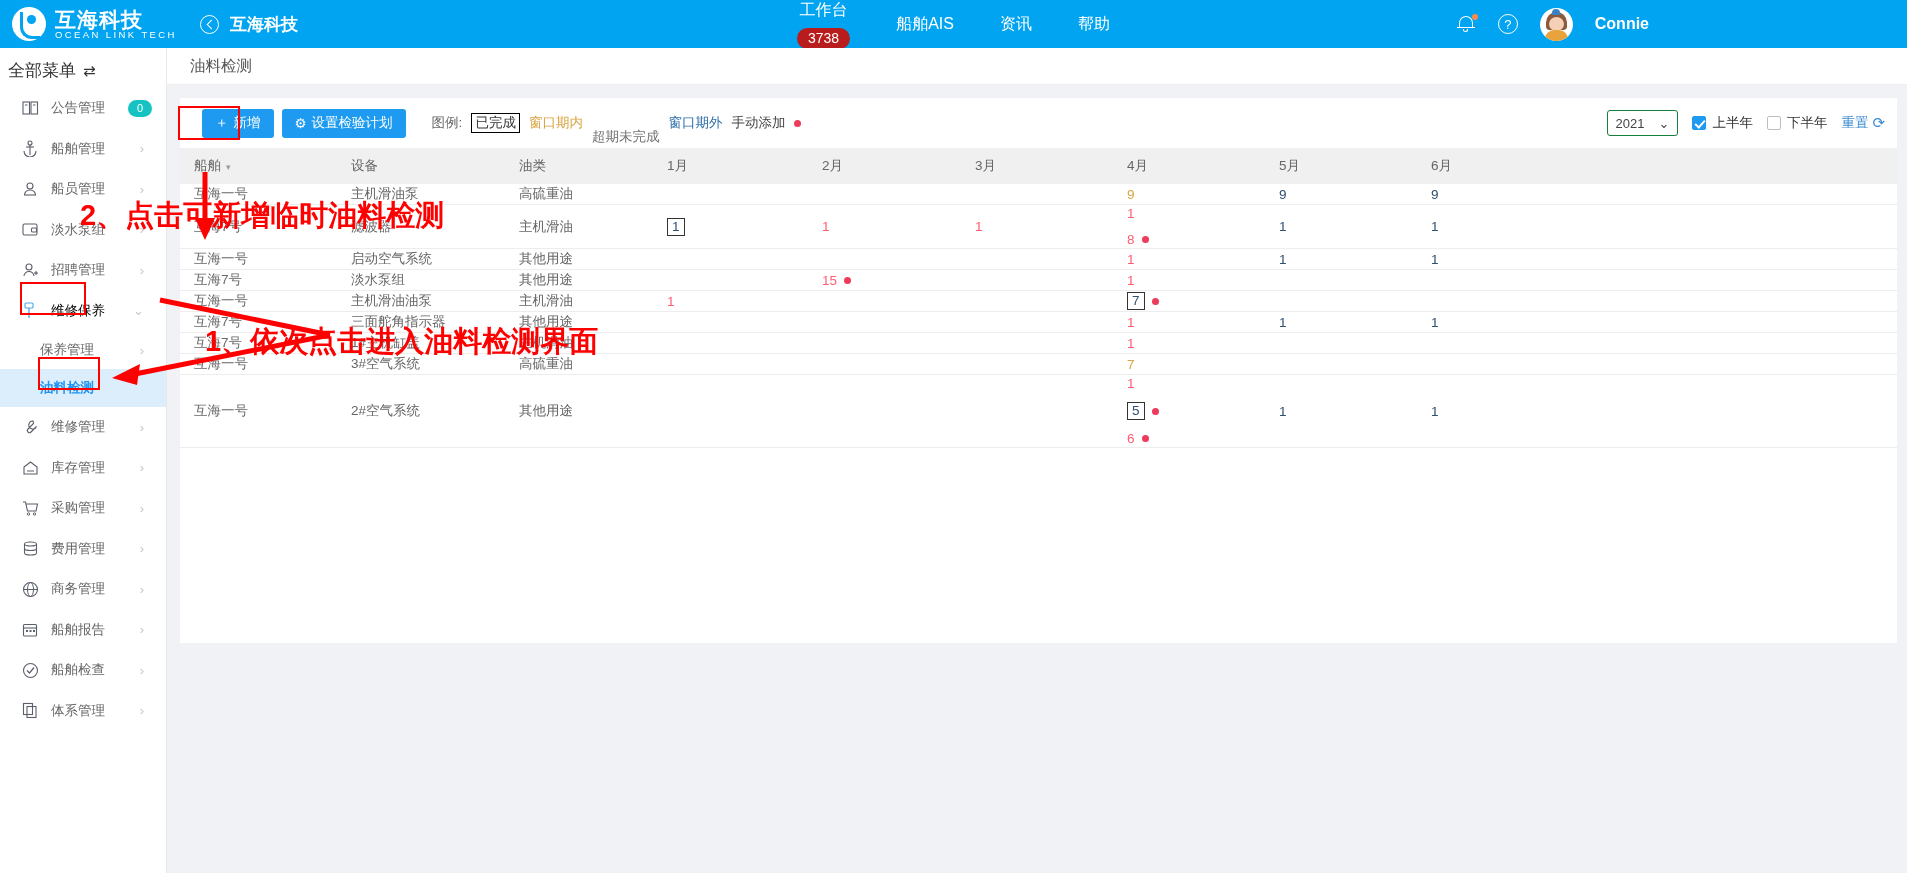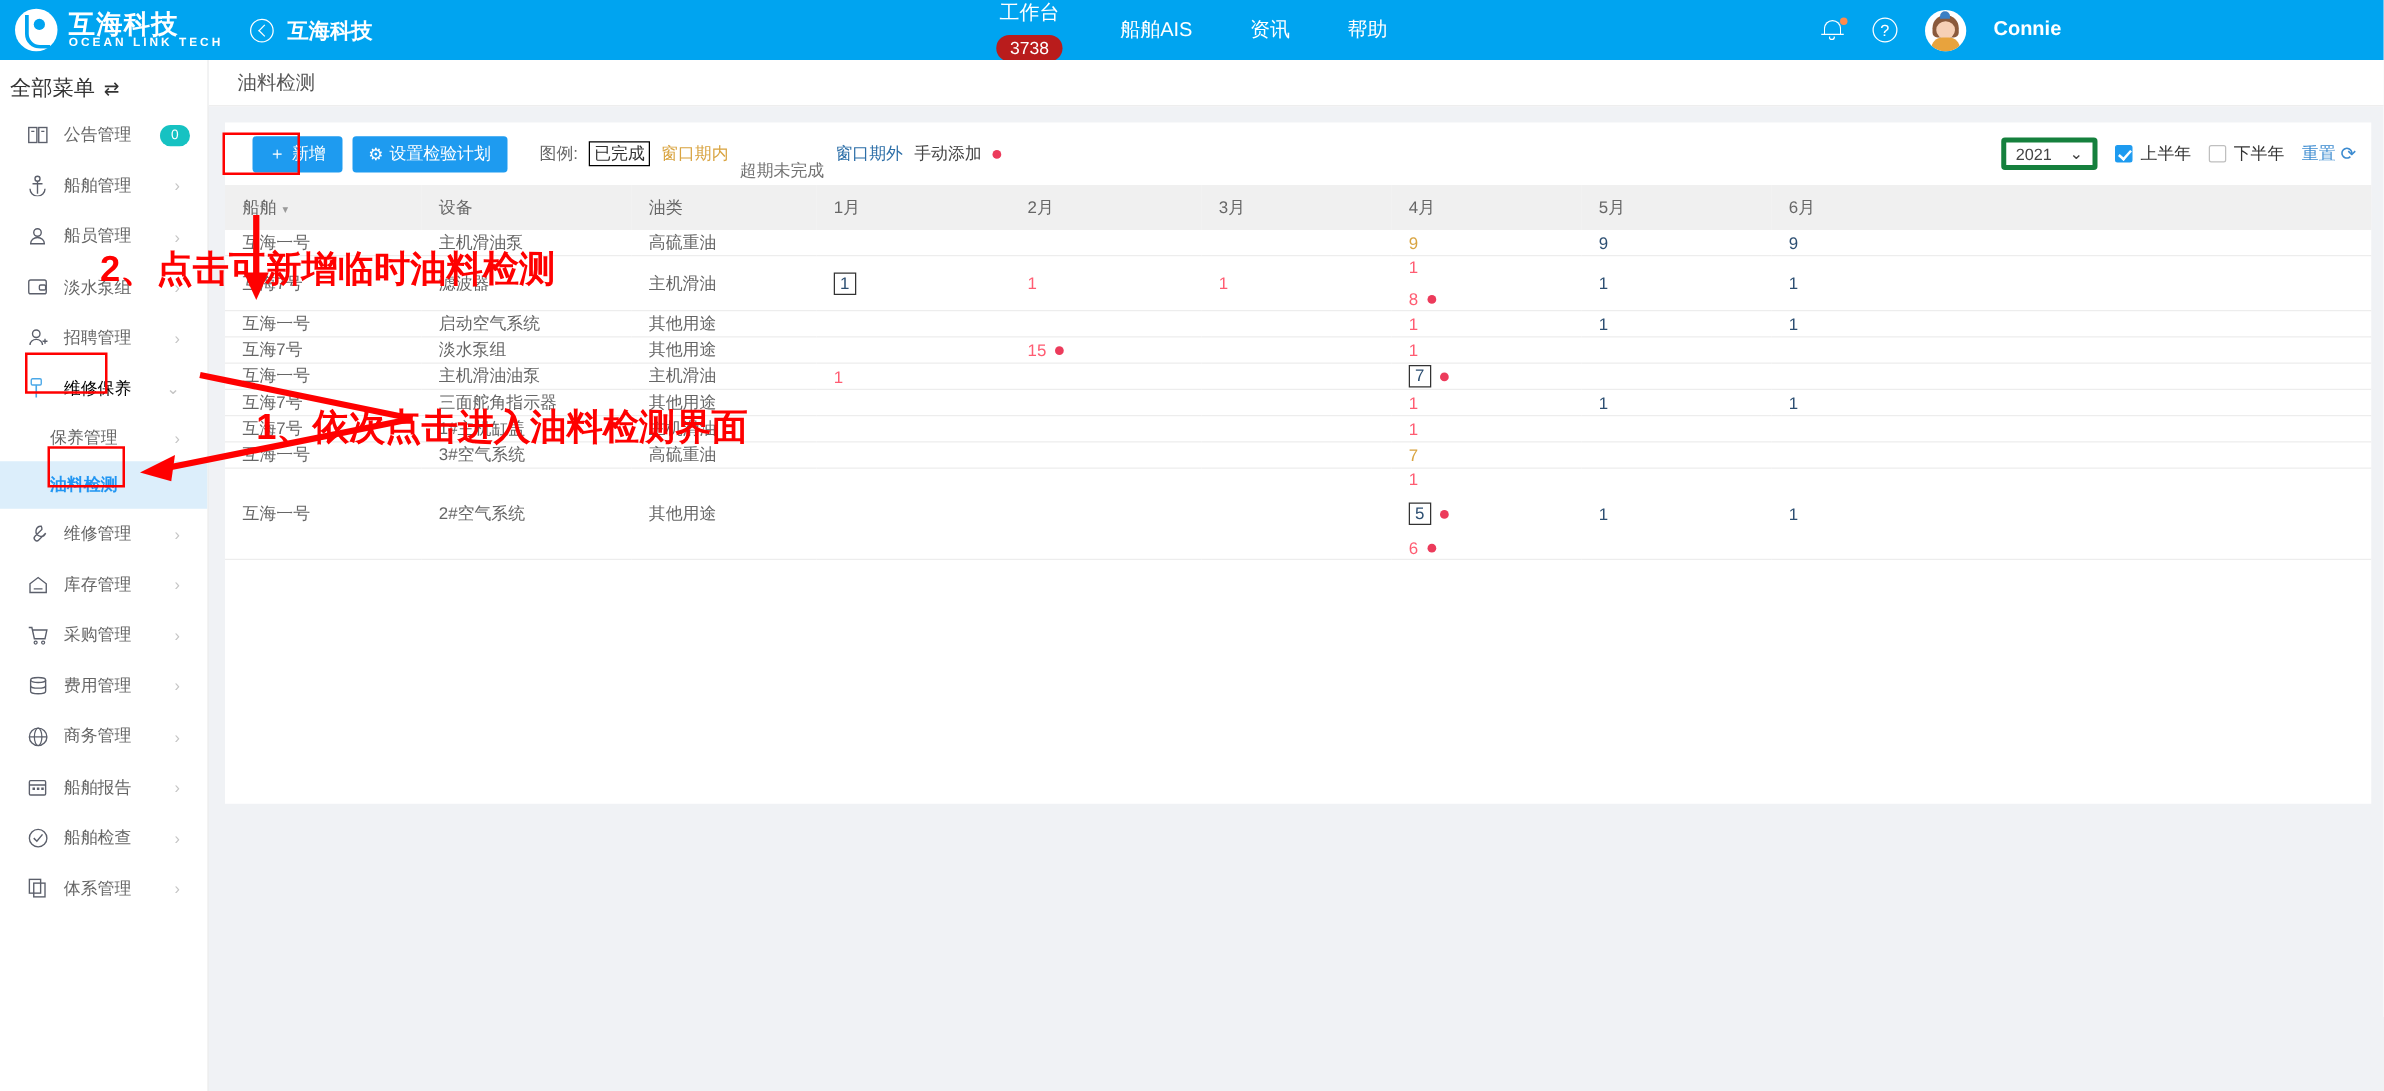--- a/index.html
+++ b/index.html
@@ -34,21 +34,21 @@
     border: 3.5px solid #00A4F0;
     border-top: none; border-right: none;
     border-radius: 0 0 0 12px;
   }
   .brand-mark:after {
     content: ""; position: absolute; left: 15px; top: 8px;
     width: 9px; height: 9px; background: #00A4F0; border-radius: 50%;
   }
   .brand-text { display: flex; flex-direction: column; line-height: 1; }
   .brand-cn { color: #fff; font-size: 21px; font-weight: bold; letter-spacing: 1px; }
-  .brand-en { color: #fff; font-size: 9.5px; font-weight: bold; letter-spacing: 2.4px; margin-top: 0; }
+  .brand-en { color: #fff; font-size: 9.5px; font-weight: normal; letter-spacing: 2.4px; margin-top: 0; }
 
   .back-group { display: flex; align-items: center; gap: 11px; margin-left: 10px; }
   .back-circle {
     width: 19px; height: 19px; border-radius: 50%;
     border: 1.4px solid #ffffff; position: relative;
   }
   .back-circle:before {
     content: ""; position: absolute; left: 7px; top: 5.5px;
     width: 6px; height: 6px;
     border-left: 1.4px solid #fff; border-bottom: 1.4px solid #fff;
@@ -173,21 +173,21 @@
   .lg.overdue { color: #737373; margin-top: 27px; }
   .lg.outwin { color: #2d6fa8; }
   .lg.manual { color: #444; }
   .lg-dot { width: 7px; height: 7px; border-radius: 50%; background: #EC3B5B; display: inline-block; }
 
   .toolright {
     position: absolute; right: 12px; top: 0; height: 50px;
     display: flex; align-items: center; gap: 14px;
   }
   .yearsel {
-    height: 26px; border: 4px solid #15803d; border-radius: 3px;
+    height: 26px; border: 1px solid #15803d; border-radius: 3px;
     background: #fff; color: #444; font-size: 13px;
     display: flex; align-items: center; gap: 14px; padding: 0 8px;
   }
   .chk { display: flex; align-items: center; gap: 6px; font-size: 13.5px; color: #333; }
   .box { width: 14px; height: 14px; border: 1px solid #bfbfbf; border-radius: 2px; background: #fff; position: relative; }
   .box.on { background: #1E9BF0; border-color: #1E9BF0; }
   .box.on:after {
     content: ""; position: absolute; left: 4px; top: 1px; width: 4px; height: 8px;
     border: solid #fff; border-width: 0 2px 2px 0; transform: rotate(42deg);
   }

